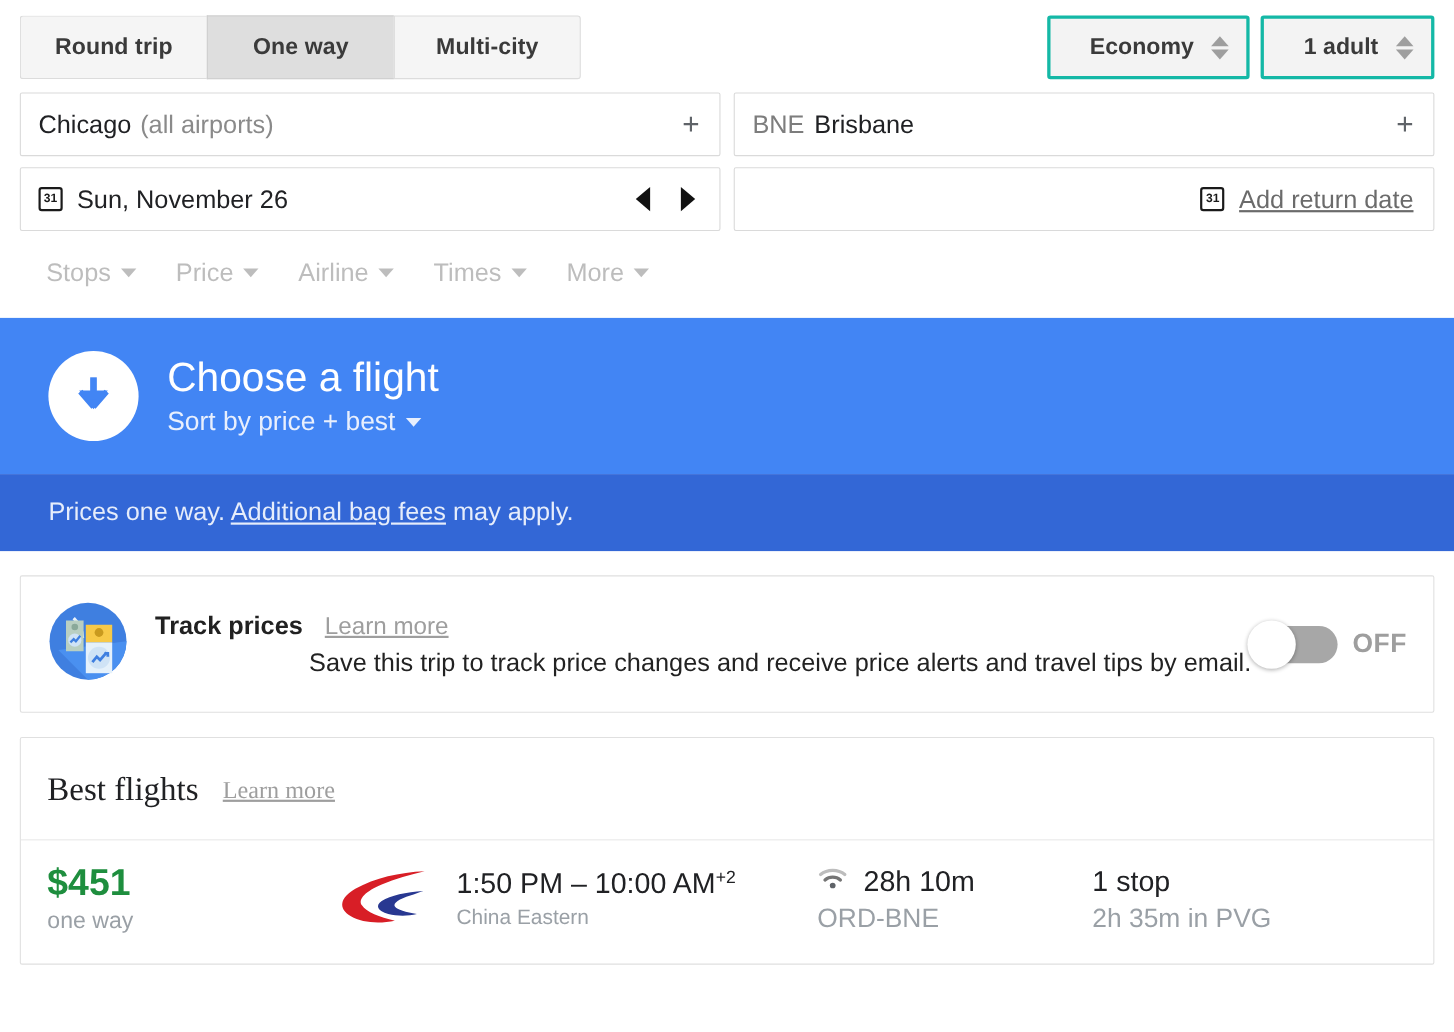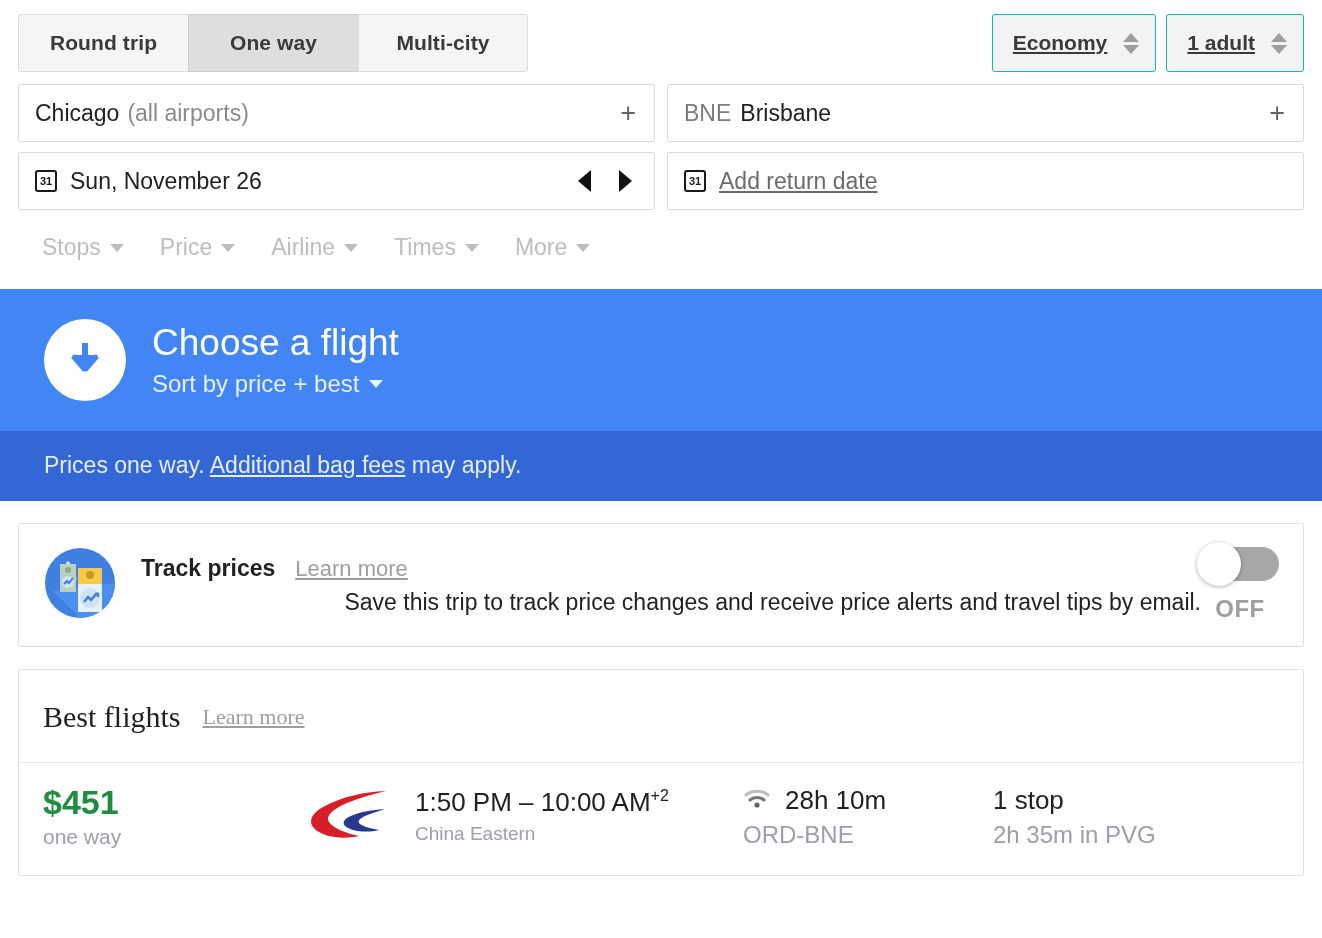--- a/index.html
+++ b/index.html
@@ -29,46 +29,46 @@
     cursor: pointer;
   }
   .seg-btn:first-child { border-radius: 3px 0 0 3px; }
   .seg-btn:last-child { border-right: 1px solid #dcdcdc; border-radius: 0 3px 3px 0; }
   .seg-btn.selected { background: #dedede; border-color: #cfcfcf; }
 
   .pax-group { display: flex; gap: 10px; }
   .pax-btn {
     height: 58px;
     display: flex; align-items: center; gap: 16px;
-    padding: 0 16px 0 20px;
+    padding: 0 16px 0 36px;
     background: #f3f3f3;
-    border: 1px solid #14b8a6; border-radius: 3px;
+    border: 3px solid #14b8a6; border-radius: 3px;
     font-size: 21px; font-weight: bold; color: #3a3a3a;
     cursor: pointer;
-    text-decoration: underline;
   }
   .stepper { display: flex; flex-direction: column; gap: 3px; }
   .stepper .tri-up,
   .stepper .tri-dn {
     width: 0; height: 0; border-left: 8px solid transparent; border-right: 8px solid transparent;
   }
   .stepper .tri-up { border-bottom: 9px solid #9e9e9e; }
   .stepper .tri-dn { border-top: 9px solid #9e9e9e; }
 
   
   .fields { padding: 12px 18px 0 18px; }
   .field-row { display: flex; gap: 12px; margin-bottom: 10px; }
   .field {
     flex: 1; height: 58px;
     border: 1px solid #dadada; border-radius: 2px;
     display: flex; align-items: center;
     padding: 0 18px 0 16px;
     background: #fff;
     font-size: 23px; color: #222;
     cursor: text;
+    justify-content: flex-end;
   }
   .field .plus {
     margin-left: auto;
     font-size: 27px; color: #5f6368; font-weight: 300; line-height: 1;
     cursor: pointer;
   }
   .muted { color: #8a8a8a; }
   .code-muted { color: #7d7d7d; margin-right: 9px; }
   .dark { color: #202124; }
 
@@ -111,21 +111,21 @@
   .banner-bottom a { color: #e6edfb; text-decoration: underline; cursor: pointer; }
 
   
   .card { margin: 22px 18px 0 18px; border: 1px solid #e0e0e0; border-radius: 2px; background: #fff; }
   .track-row { display: flex; align-items: center; padding: 22px 24px 22px 24px; }
   .track-text { margin-left: 24px; flex: 1; }
   .track-title-line { display: flex; align-items: baseline; gap: 20px; }
   .track-title { font-size: 23px; font-weight: bold; color: #212121; }
   .track-learn { font-size: 22px; color: #9e9e9e; text-decoration: underline; cursor: pointer; }
   .track-desc { font-size: 23px; color: #222; margin-top: 7px; text-align: right; }
-  .toggle-wrap { display: flex; align-items: center; gap: 14px; flex-direction: column; }
+  .toggle-wrap { display: flex; align-items: center; gap: 14px; }
   .toggle {
     width: 78px; height: 34px; border-radius: 17px; background: #a7a7a7;
     position: relative; cursor: pointer;
   }
   .toggle .knob {
     position: absolute; left: -4px; top: -5px;
     width: 44px; height: 44px; border-radius: 50%; background: #fff;
     box-shadow: 0 1px 4px rgba(0,0,0,0.32);
   }
   .toggle-label { font-size: 24px; font-weight: bold; color: #9e9e9e; letter-spacing: 0.5px; }

